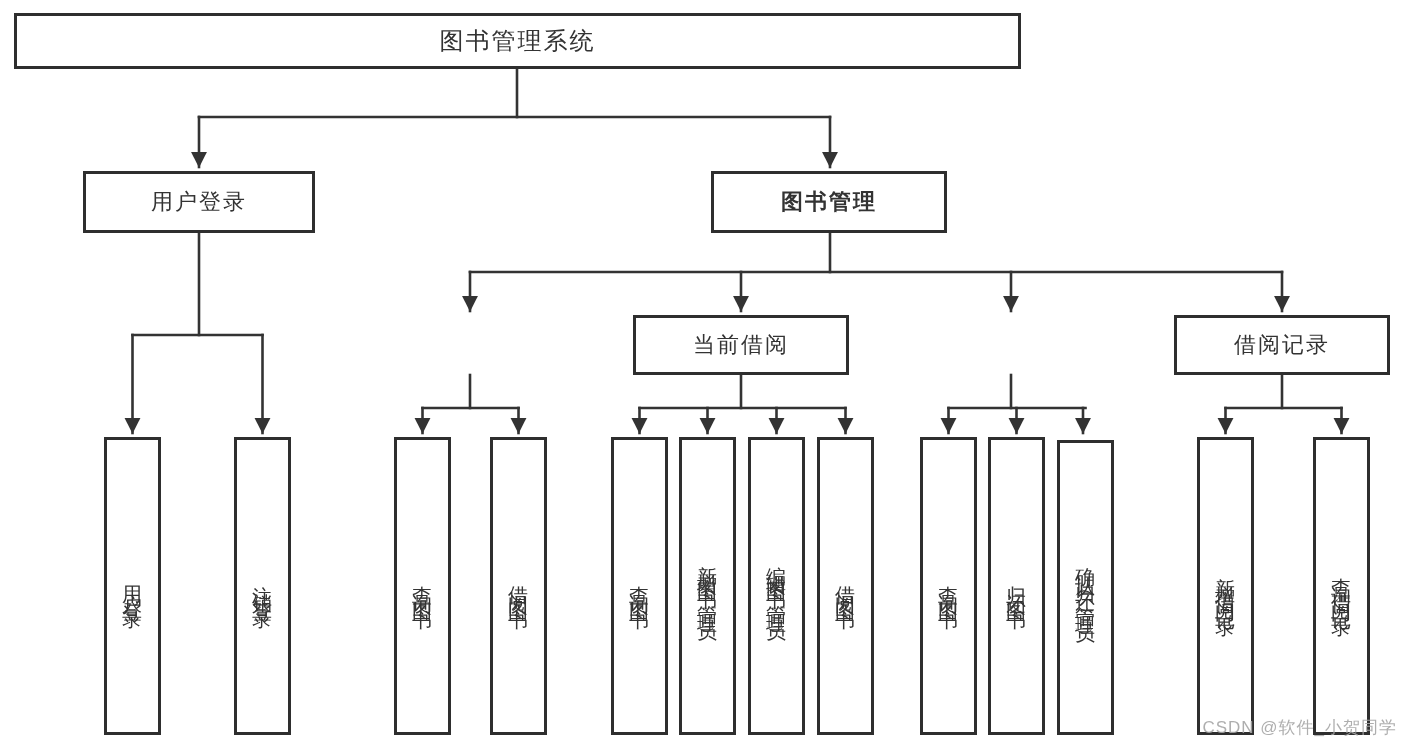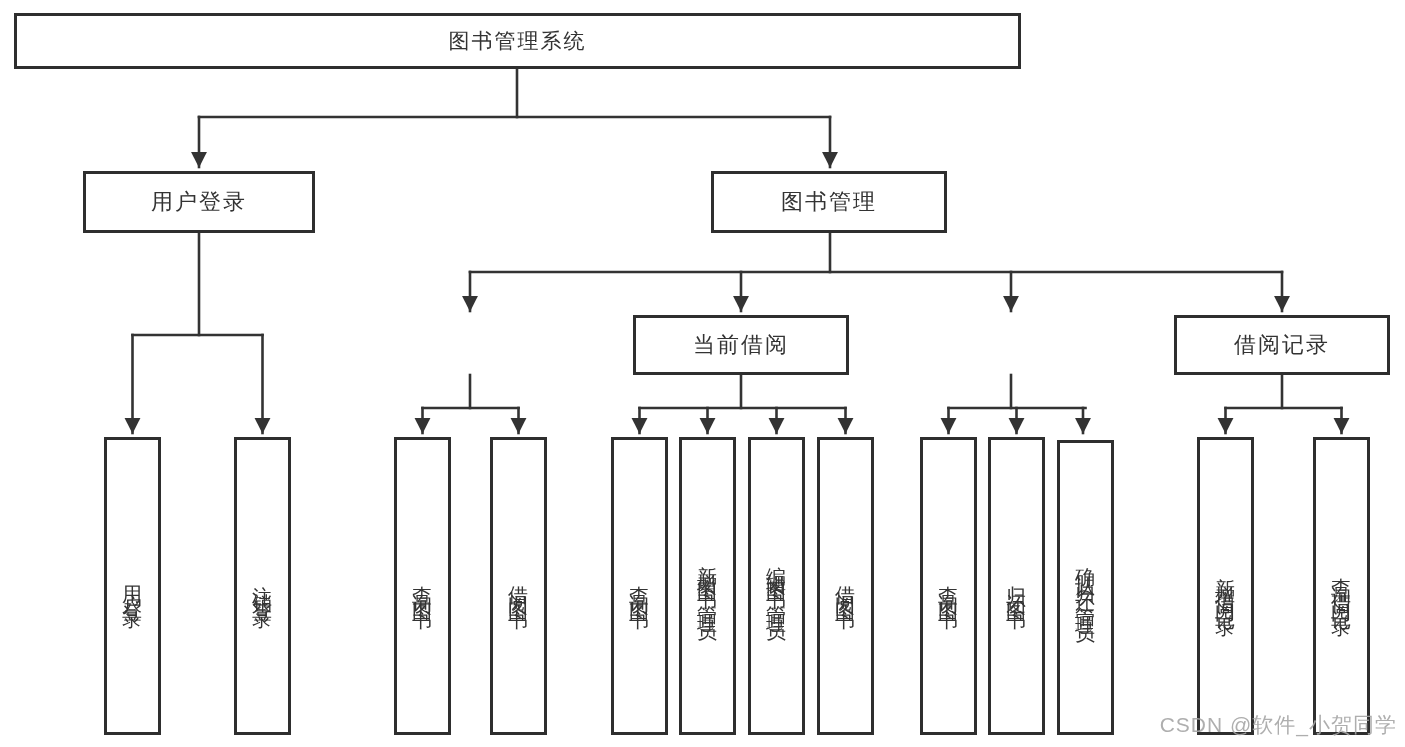--- a/index.html
+++ b/index.html
@@ -30,34 +30,34 @@
     display: flex;
     align-items: center;
     justify-content: center;
     z-index: 2;
   }
   .hbox {
     font-size: 22px;
     letter-spacing: 2px;
     white-space: nowrap;
   }
-  .rootbox { font-size: 21px; justify-content: center; }
+  .rootbox { font-size: 24px; justify-content: center; }
   .leaf {
     writing-mode: vertical-rl;
     text-orientation: mixed;
     font-size: 20px;
     letter-spacing: 8px;
     line-height: 1;
   }
   .leaf .lbl { display: inline-block; }
   .watermark {
     position: absolute;
     right: 8px;
     bottom: 8px;
-    font-size: 21px;
+    font-size: 17px;
     color: #a6a6a6;
     opacity: 0.9;
     z-index: 5;
     white-space: nowrap;
     letter-spacing: 1px;
   }
 </style>
 </head>
 <body>
 
@@ -112,21 +112,21 @@
     </g>
   </svg>
 
   <div class="box hbox rootbox" style="left:14px; top:13px; width:1007px; height:56px;">
     <span class="lbl">图书管理系统</span>
   </div>
 
   <div class="box hbox" style="left:83px; top:171px; width:232px; height:62px;">
     <span class="lbl">用户登录</span>
   </div>
-  <div class="box hbox" style="left:711px; top:171px; width:236px; height:62px;">
+  <div class="box hbox" style="left:711px; top:171px; width:236px; height:62px;font-weight:bold;">
     <span class="lbl">图书管理</span>
   </div>
 
   <div class="box hbox" style="left:633px; top:315px; width:216px; height:60px;">
     <span class="lbl">当前借阅</span>
   </div>
   <div class="box hbox" style="left:1174px; top:315px; width:216px; height:60px;">
     <span class="lbl">借阅记录</span>
   </div>
 

